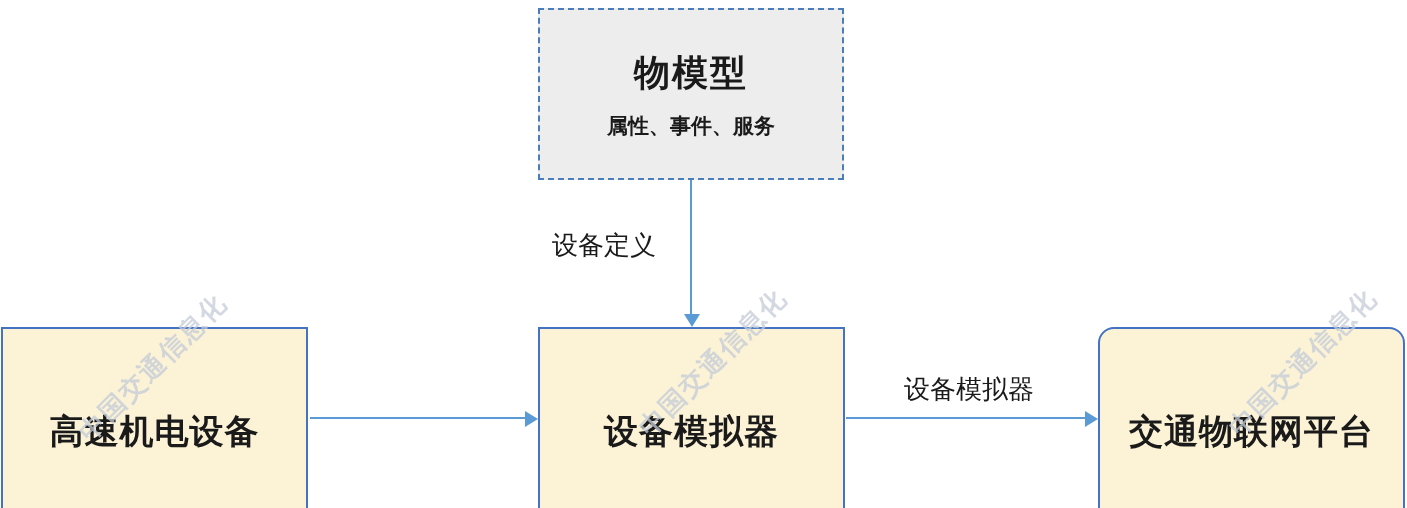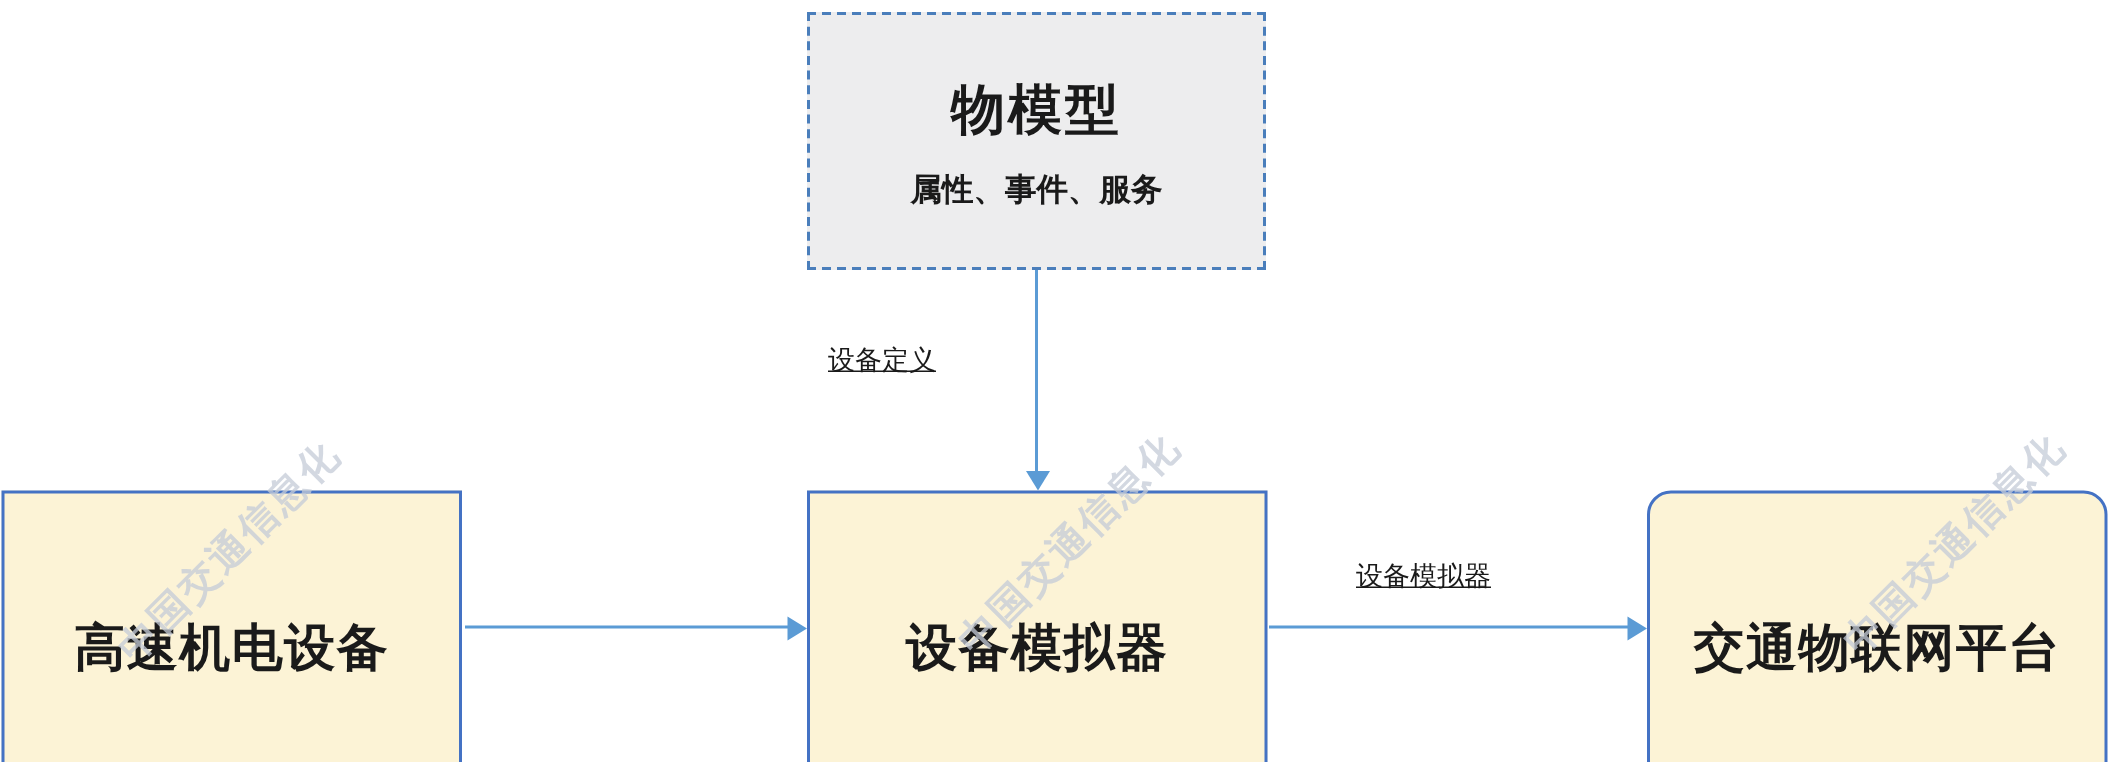--- a/index.html
+++ b/index.html
@@ -107,24 +107,23 @@
     border-bottom:8px solid transparent;
     border-left:13px solid var(--arrow);
     z-index:1;
   }
   .arrowhead-right.a1{left:525px;}
   .arrowhead-right.a2{left:1085px;}
 
   
   .edge-label{
     position:absolute;
-    font-size:18px;
+    font-size:26px;
     white-space:nowrap;
     z-index:3;
-    text-decoration:underline;
   }
   .label-define{left:552px; top:228px;}
   .label-debug{left:353px; top:372px;}
   .label-register{left:904px; top:372px;}
 
   
   .watermark{
     position:absolute;
     font-size:26px;
     font-weight:bold;

